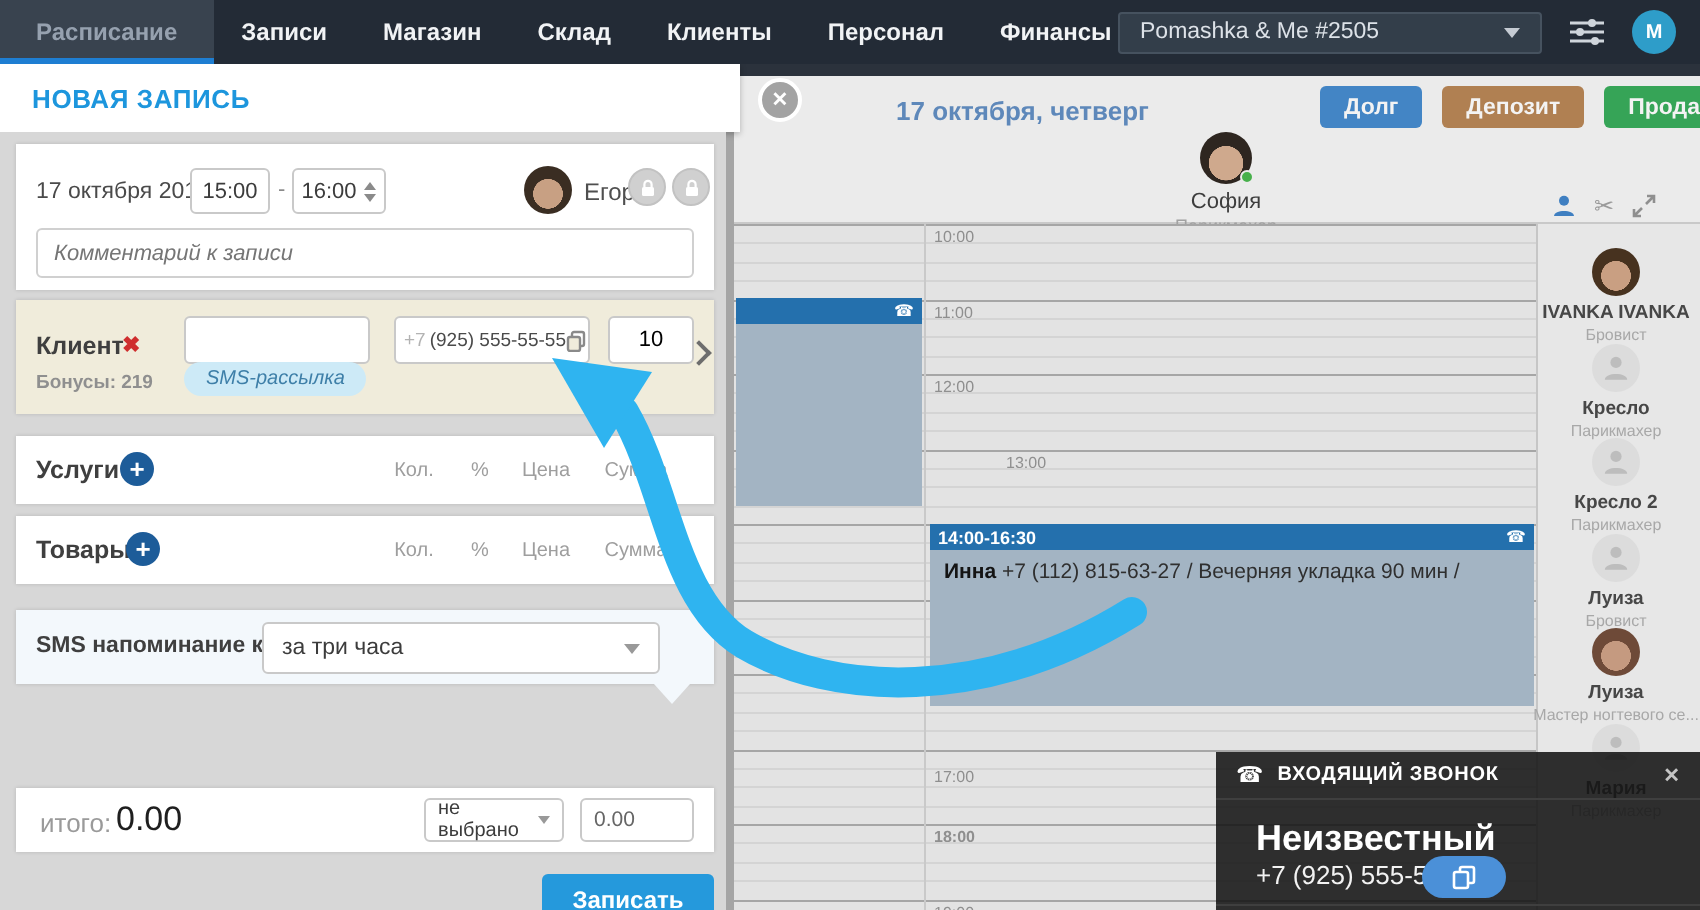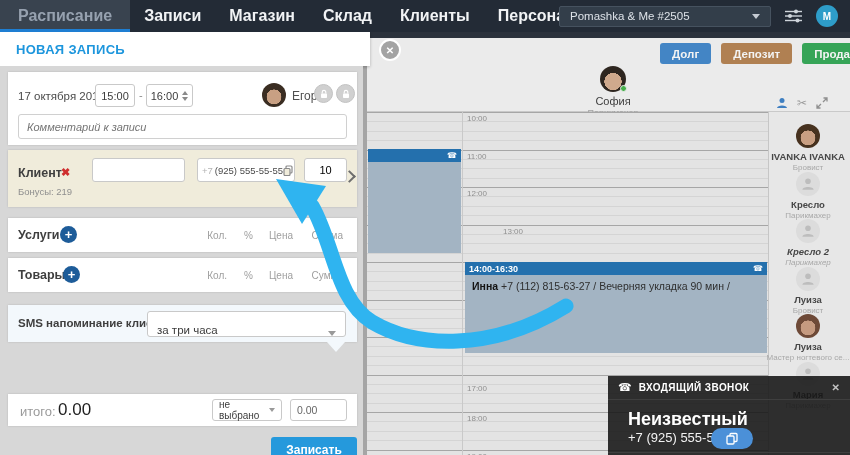--- a/index.html
+++ b/index.html
@@ -3,21 +3,21 @@
 <meta charset="utf-8">
 <style>
   html,body{margin:0;padding:0;background:#555;}
   #app{position:relative;width:850px;height:455px;overflow:hidden;background:#a5a5a5;
        font-family:"Liberation Sans",sans-serif;-webkit-font-smoothing:antialiased;}
   #app *{box-sizing:border-box;}
   .abs{position:absolute;}
 
   
   .nav{position:absolute;left:0;top:0;width:850px;height:32px;background:#232b36;z-index:50;display:flex;align-items:stretch;}
-  .nav-tab{display:flex;align-items:center;padding:0 14px;color:#f1f3f5;font-size:16px;font-weight:bold;cursor:pointer;}
+  .nav-tab{display:flex;align-items:center;padding:0 14px;color:#f1f3f5;font-size:12px;font-weight:bold;cursor:pointer;}
   .nav-tab.active{background:#39434f;color:#96a1af;box-shadow:inset 0 -3px 0 #1e7ed2;padding:0 18px;}
   .nav-right{position:absolute;right:0;top:0;height:32px;display:flex;align-items:center;}
   .company-select{width:212px;height:21px;background:#333e4a;border:1px solid #46525f;border-radius:2px;
      color:#dde2e8;font-size:11.5px;display:flex;align-items:center;padding:0 10px;margin-right:14px;}
   .company-select .caret{margin-left:auto;width:0;height:0;border-left:4px solid transparent;border-right:4px solid transparent;border-top:5px solid #c5cbd3;}
   .nav-avatar{width:22px;height:22px;border-radius:50%;background:#2e9dc9;color:#fff;font-size:10px;font-weight:bold;
      display:flex;align-items:center;justify-content:center;margin:0 12px 0 14px;}
 
   
   .nav-strip{position:absolute;left:0;top:32px;width:850px;height:6px;background:#2b323c;z-index:5;}
@@ -72,21 +72,21 @@
 
   .spin{display:flex;flex-direction:column;gap:2px;margin-left:4px;}
   .spin i{width:0;height:0;border-left:3px solid transparent;border-right:3px solid transparent;display:block;}
   .spin .up{border-bottom:4px solid #8a8a8a;}
   .spin .dn{border-top:4px solid #8a8a8a;}
   .lock-btn{position:absolute;width:19px;height:19px;border-radius:50%;background:#d0d0d0;border:1px solid #c2c2c2;
      display:flex;align-items:center;justify-content:center;cursor:pointer;}
   .plus{display:inline-flex;width:17px;height:17px;border-radius:50%;background:#1d5c99;color:#fff;
      font-size:13px;font-weight:bold;align-items:center;justify-content:center;cursor:pointer;line-height:0;}
   .cols{position:absolute;right:14px;top:0;height:100%;display:flex;align-items:center;}
-  .cols span{font-size:10px;color:#9e9e9e;text-align:right;}
+  .cols span{font-size:10px;color:#9e9e9e;text-align:center;}
   .chev-right{width:9px;height:9px;border-top:2px solid #6d6d6d;border-right:2px solid #6d6d6d;transform:rotate(45deg);cursor:pointer;}
   .tail{position:absolute;left:327px;top:342px;width:0;height:0;z-index:40;
      border-left:9px solid transparent;border-right:9px solid transparent;border-top:10px solid #f3f8fc;}
   .submit{position:absolute;left:271px;top:437px;width:86px;height:26px;background:#2599dc;color:#fff;z-index:40;
      border:none;border-radius:3px;font-size:12px;font-weight:bold;font-family:inherit;cursor:pointer;}
 
   
   .call{position:absolute;left:608px;top:376px;width:242px;height:79px;background:rgba(20,20,20,.88);z-index:45;color:#fff;}
   .call-head{height:24px;display:flex;align-items:center;padding:0 10px;border-bottom:1px solid #3f3f3f;}
   .call-head .ph{font-size:11px;margin-right:7px;}
@@ -100,20 +100,21 @@
 
   .arrow-layer{position:absolute;left:0;top:0;width:850px;height:455px;z-index:60;pointer-events:none;}
 </style>
 </head>
 <body>
 
 <div id="app">
 
   <div class="cal">
     <div class="cal-toolbar"></div>
+    <div class="cal-date">17 октября, четверг</div>
     <div class="cal-actions">
         <div class="cal-btn" style="background: rgb(67, 133, 197);">Долг</div>
         <div class="cal-btn" style="background: rgb(176, 128, 82);">Депозит</div>
         <div class="cal-btn" style="background: rgb(54, 164, 87);">Продажа</div>
       </div>
 
     <div class="master-head">
       <div class="ava">
           <span class="dot"></span>
         </div>
@@ -169,21 +170,21 @@
         <div class="hlabel" style="top: 339px;">16:00</div>
         <div class="hline quarter" style="top: 346.375px;"></div>
         <div class="hline quarter" style="top: 355.75px;"></div>
         <div class="hline quarter" style="top: 365.125px;"></div>
         <div class="hline hour" style="top: 374.5px;"></div>
         <div class="hlabel" style="top: 384px;">17:00</div>
         <div class="hline quarter" style="top: 383.875px;"></div>
         <div class="hline quarter" style="top: 393.25px;"></div>
         <div class="hline quarter" style="top: 402.625px;"></div>
         <div class="hline hour" style="top: 412px;"></div>
-        <div class="hlabel" style="top: 414px;">18:00</div>
+        <div class="hlabel" style="top: 414px; font-weight: bold;">18:00</div>
         <div class="hline quarter" style="top: 421.375px;"></div>
         <div class="hline quarter" style="top: 430.75px;"></div>
         <div class="hline quarter" style="top: 440.125px;"></div>
         <div class="hline hour" style="top: 449.5px;"></div>
         <div class="hlabel" style="top: 451.5px;">19:00</div>
       </div>
     <div class="col-divider"></div>
 
     <div class="appt" style="left:368px;top:149px;width:93px;">
       <div class="hd">
@@ -212,21 +213,21 @@
         <div class="staff-entry" style="top: 171.5px;">
           <div class="staff-ava placeholder">
             <svg width="14" height="14" viewBox="0 0 12 12">
               <circle cx="6" cy="3.6" r="2.4" fill="#bdbdbd"></circle>
               <path d="M1.2 11 C1.2 7.8 10.8 7.8 10.8 11 Z" fill="#bdbdbd"></path>
             </svg>
           </div>
           <div class="staff-name">Кресло</div>
           <div class="staff-role">Парикмахер</div>
         </div>
-        <div class="staff-entry" style="top: 219px; font-style: italic;">
+        <div class="staff-entry" style="top: 219px;">
           <div class="staff-ava placeholder">
             <svg width="14" height="14" viewBox="0 0 12 12">
               <circle cx="6" cy="3.6" r="2.4" fill="#bdbdbd"></circle>
               <path d="M1.2 11 C1.2 7.8 10.8 7.8 10.8 11 Z" fill="#bdbdbd"></path>
             </svg>
           </div>
           <div class="staff-name">Кресло 2</div>
           <div class="staff-role">Парикмахер</div>
         </div>
         <div class="staff-entry" style="top: 266.5px;">
@@ -336,21 +337,23 @@
       <input class="abs" style="left: 84px; top: 8px; width: 93px; height: 24px; border: 1px solid rgb(201, 201, 201); border-radius: 3px; outline: none; font-family: inherit; font-size: 11px; padding: 0px 6px;">
       <div class="inp abs" style="left:189px;top:8px;width:98px;height:24px;justify-content:flex-start;padding:0 4px;font-size:9.5px;">
         <span style="color:#b3b3b3;">+7</span>
         <span style="color:#4a4a4a;margin-left:2px;white-space:nowrap;">(925) 555-55-55</span>
         <svg width="10" height="11" viewBox="0 0 10 11" style="margin-left:auto;flex:none;">
           <rect x="3" y="1" width="6" height="7" rx="1" fill="none" stroke="#8a8a8a" stroke-width="1.2"></rect>
           <rect x="1" y="3.5" width="6" height="7" rx="1" fill="#f0ecdb" stroke="#8a8a8a" stroke-width="1.2"></rect>
         </svg>
       </div>
       <input class="abs" style="left: 296px; top: 8px; width: 43px; height: 24px; border: 1px solid rgb(201, 201, 201); border-radius: 3px; outline: none; font-family: inherit; font-size: 11px; text-align: center;" value="10">
-      <span class="abs" style="left:10px;top:36px;font-size:9.5px;color:#8f8f8f;">Бонусы: 219</span>
+      <span class="abs" style="left:10px;top:36px;font-size:9.5px;color:#8f8f8f;font-weight:bold;">Бонусы: 219</span>
+      <span class="abs" style="left:84px;top:31px;height:17px;background:#cdeaf7;color:#3e7fa8;border-radius:9px;
+            font-size:10px;font-style:italic;display:inline-flex;align-items:center;padding:0 11px;">SMS-рассылка</span>
       <span class="chev-right abs" style="left:337px;top:22px;"></span>
     </div>
 
     <div class="card" style="top:152px;height:34px;">
       <span class="lbl abs" style="left:10px;top:10px;font-size:12.5px;">Услуги</span>
       <span class="plus abs" style="left:52px;top:8px;">+</span>
       <div class="cols">
           <span style="width: 40px;">Кол.</span>
           <span style="width: 26px;">%</span>
           <span style="width: 40px;">Цена</span>
@@ -364,21 +367,21 @@
       <div class="cols">
           <span style="width: 40px;">Кол.</span>
           <span style="width: 26px;">%</span>
           <span style="width: 40px;">Цена</span>
           <span style="width: 50px;">Сумма</span>
         </div>
     </div>
 
     <div class="card" style="top:239px;height:37px;background:#f3f8fc;">
       <span class="lbl abs" style="left:10px;top:12px;font-size:11.5px;">SMS напоминание клиенту</span>
-      <div class="inp abs" style="left:139px;top:6px;width:199px;height:26px;justify-content:flex-start;padding:0 9px;font-size:11.5px;align-items:flex-end;">
+      <div class="inp abs" style="left:123px;top:6px;width:199px;height:26px;justify-content:flex-start;padding:0 9px;font-size:11.5px;">
         <span>за три часа</span>
         <span style="margin-left:auto;width:0;height:0;border-left:4px solid transparent;border-right:4px solid transparent;border-top:5px solid #999;"></span>
       </div>
     </div>
 
     <div class="card" style="top:328px;height:32px;">
       <span class="abs" style="left:12px;top:10px;font-size:13px;color:#9a9a9a;">итого:</span>
       <span class="abs" style="left:50px;top:6px;font-size:17px;color:#1f1f1f;">0.00</span>
       <div class="inp abs" style="left:204px;top:5px;width:70px;height:22px;font-size:10px;justify-content:flex-start;padding:0 6px;">
         <span>не выбрано</span>

